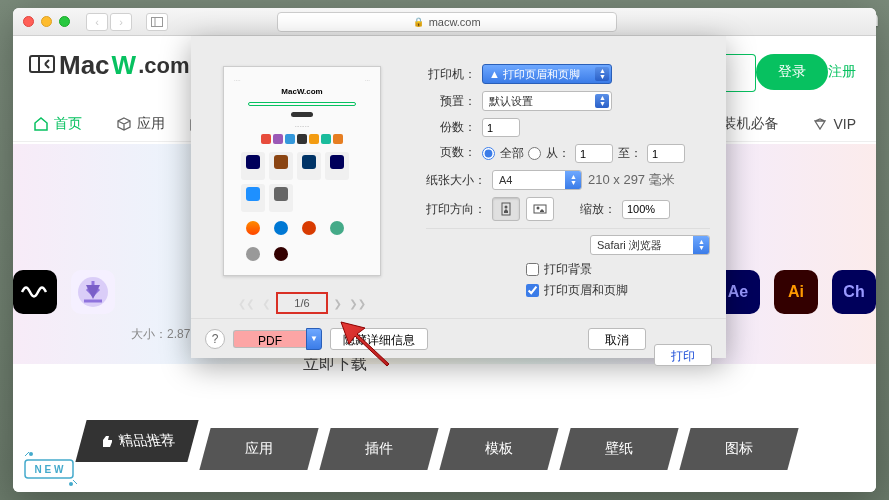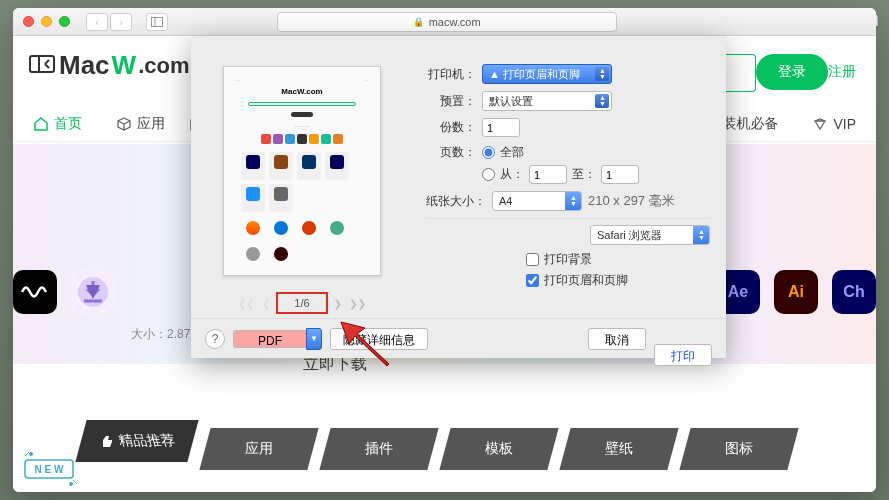--- a/index.html
+++ b/index.html
@@ -349,21 +349,21 @@
             <span>默认设置</span>
             <span class="arr">▲<br>▼</span>
           </div>
         </div>
         <div class="row">
           <span class="lbl">份数：</span>
           <input class="num-input" value="1" style="">
         </div>
         <div class="row" style="align-items:flex-start">
           <span class="lbl">页数：</span>
-          <div style="display:flex;flex-direction:column;gap:4px">
+          <div style="display:flex;flex-direction:row;gap:4px">
             <label class="radio-line">
                 <input type="radio" checked="" style="">
                 <span>全部</span>
               </label>
             <label class="radio-line">
               <input type="radio" style="">
               <span>从：</span>
               <input class="num-input" value="1" style="">
               <span>至：</span>
               <input class="num-input" value="1" style="">
@@ -371,20 +371,39 @@
           </div>
         </div>
         <div class="row">
           <span class="lbl" style="width:60px">纸张大小：</span>
           <div class="sel-plain">
             <span>A4</span>
             <span class="arr">▲<br>▼</span>
           </div>
           <span style="font-size:13px;color:#666">210 x 297 毫米</span>
         </div>
+        <div class="row">
+          <span class="lbl" style="width:60px">打印方向：</span>
+          <div class="orient-btn active">
+              <svg viewBox="0 0 16 16">
+                <rect x="4" y="2" width="8" height="12" fill="none" stroke="#555"></rect>
+                <circle cx="8" cy="6" r="1.5" fill="#555"></circle>
+                <path d="M6 10l2-2 2 2v2H6z" fill="#555"></path>
+              </svg>
+            </div>
+          <div class="orient-btn">
+              <svg viewBox="0 0 16 16">
+                <rect x="2" y="4" width="12" height="8" fill="none" stroke="#555"></rect>
+                <circle cx="6" cy="7" r="1.5" fill="#555"></circle>
+                <path d="M8 10l2-2 2 2v1H8z" fill="#555"></path>
+              </svg>
+            </div>
+          <span style="margin-left:20px">缩放：</span>
+          <input class="pct-input" value="100%" style="">
+        </div>
         <div class="divider"></div>
         <div class="app-sel-row">
           <div class="sel-plain" style="min-width:120px">
             <span>Safari 浏览器</span>
             <span class="arr">▲<br>▼</span>
           </div>
         </div>
         <div class="checks">
           <label class="radio-line">
               <input type="checkbox" style="">

